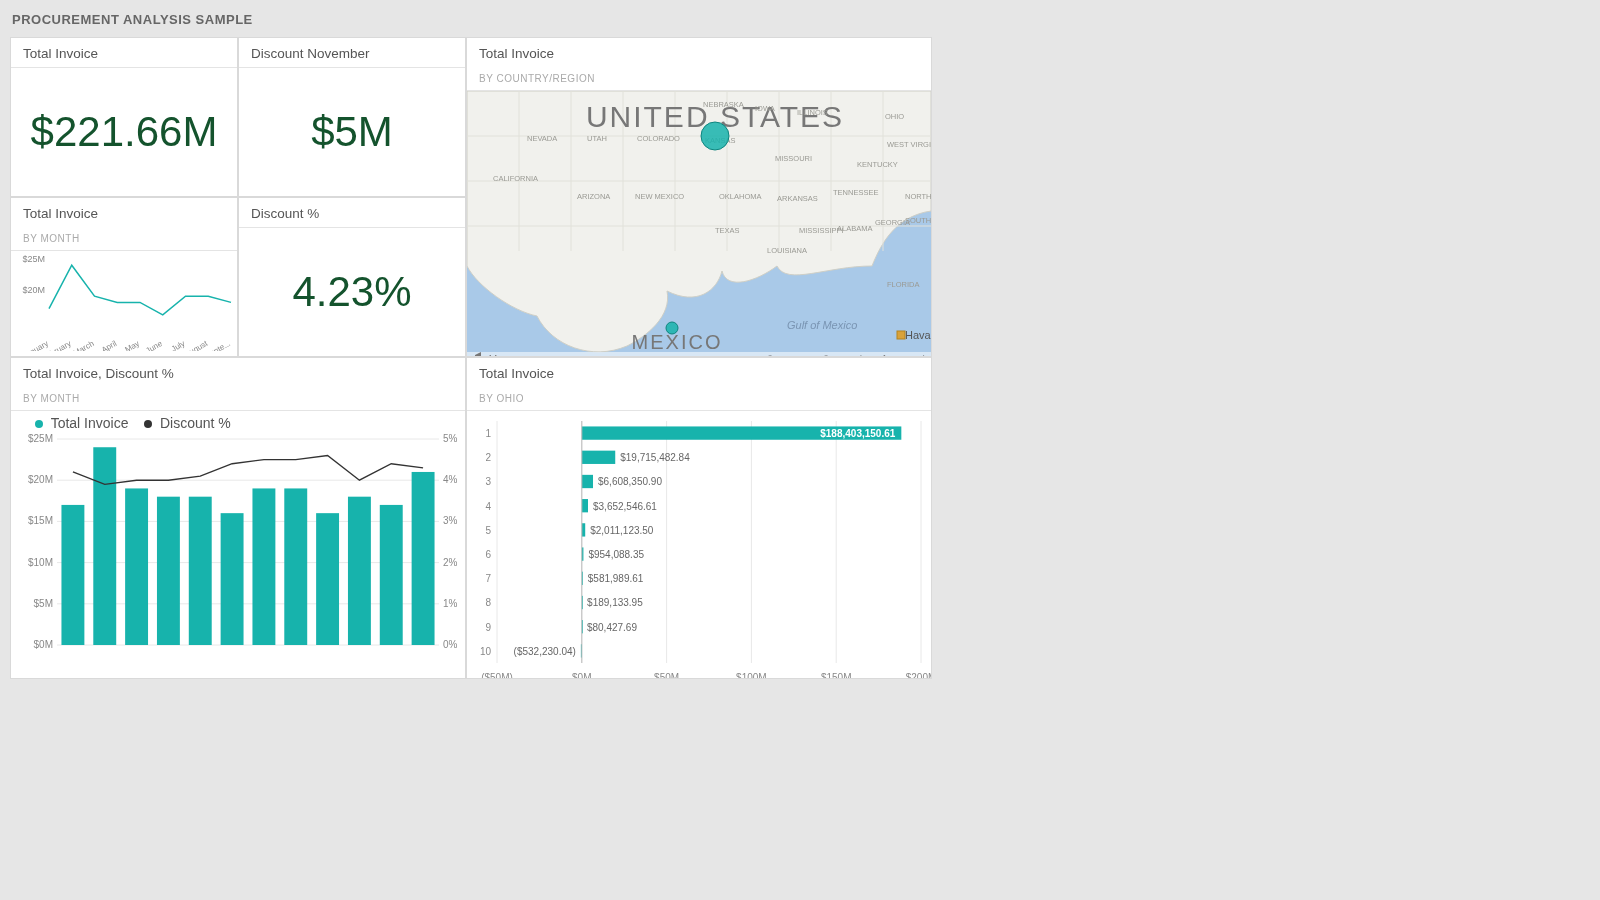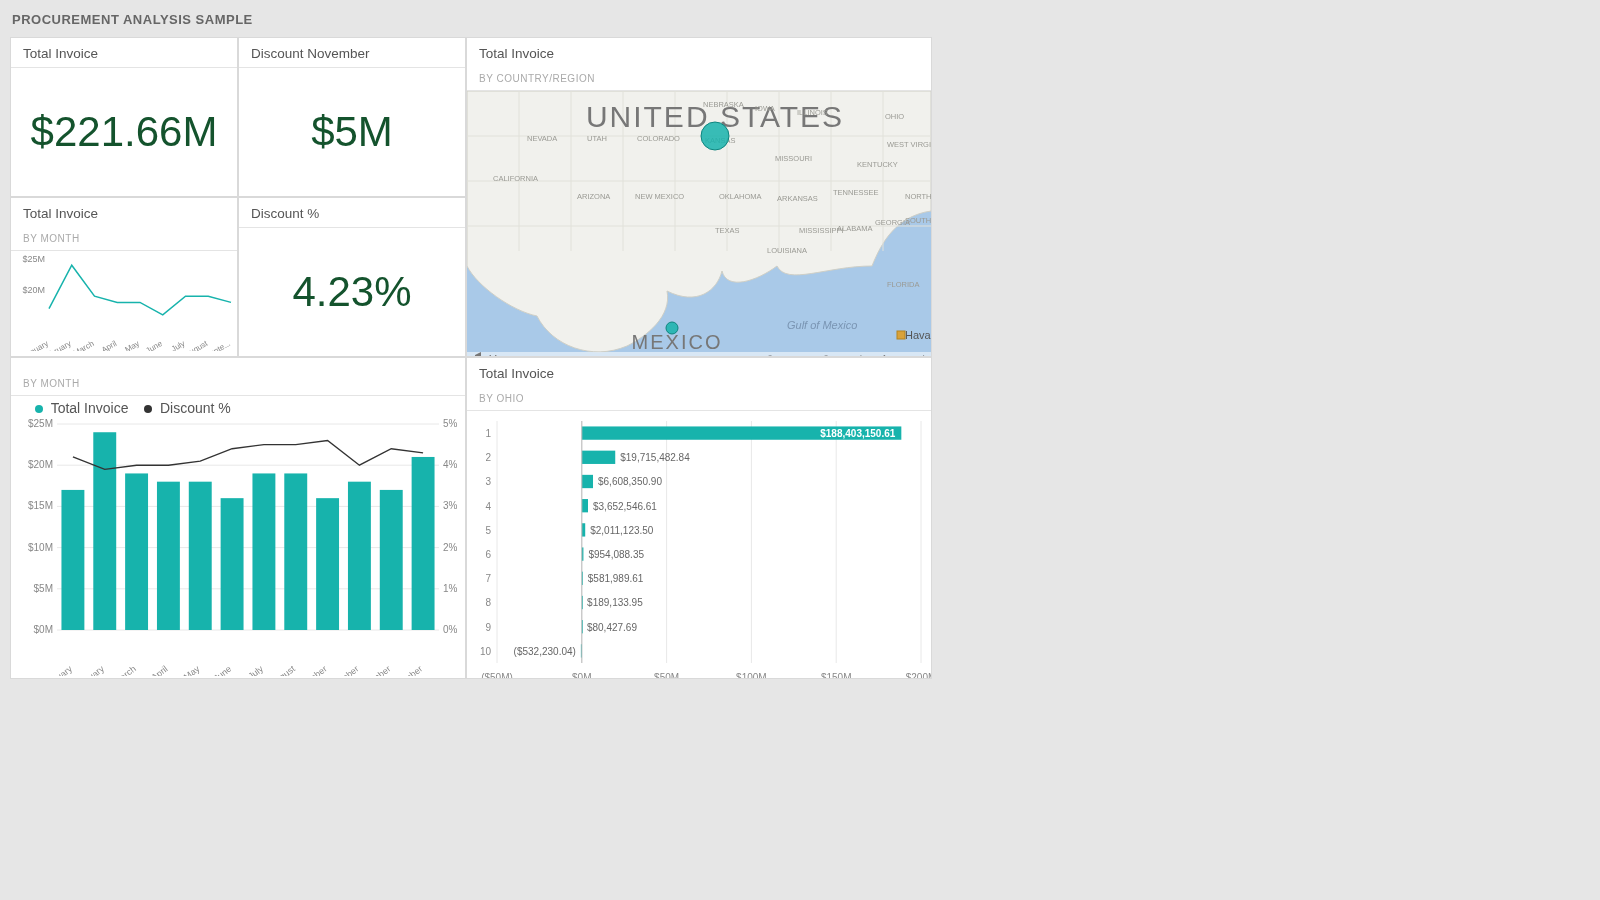--- a/index.html
+++ b/index.html
@@ -137,20 +137,21 @@
             <text x="22" y="271" font-size="9" fill="#777" font-weight="600">bing</text>
             <path d="M8,264 L14,261 L14,271 L8,268 Z" fill="#777"></path>
             <text x="300" y="271" font-size="8.5" fill="#666">© 2015 HERE</text>
             <text x="356" y="271" font-size="8.5" fill="#666">© 2015 Microsoft Corporation</text>
           </svg>
         </div>
   </div>
 
   <div class="tile t-combo">
     <div class="tile-header">
+      <div class="tile-title">Total Invoice, Discount %</div>
       <div class="tile-sub">BY MONTH</div>
     </div>
     <div class="tile-body">
       <div class="legend">
         <span class="legend-dot" style="background:#17b3ac"></span>
         <span>Total Invoice</span>
         &nbsp;&nbsp;
         <span class="legend-dot" style="background:#333"></span>
         <span>Discount %</span>
       </div>

